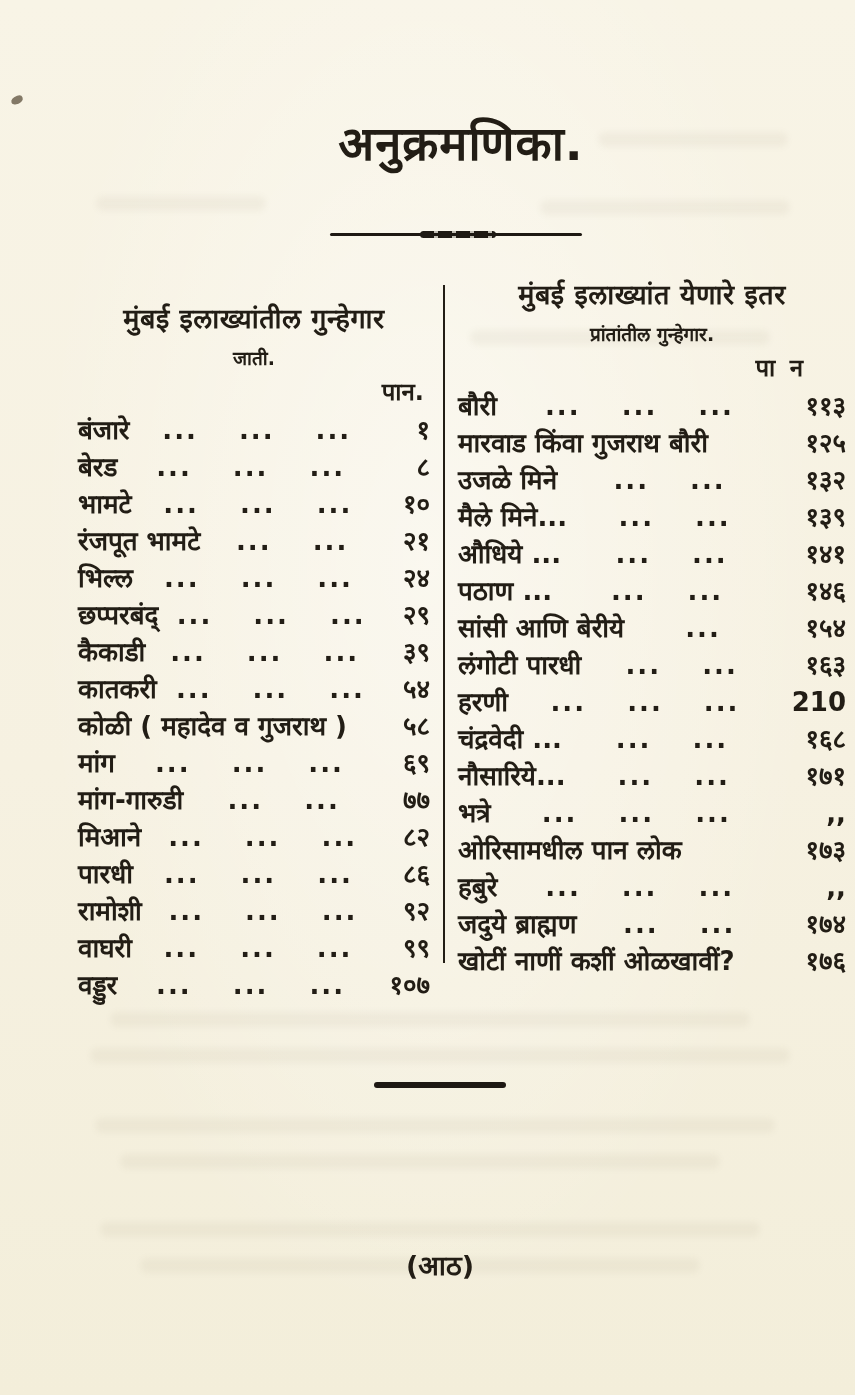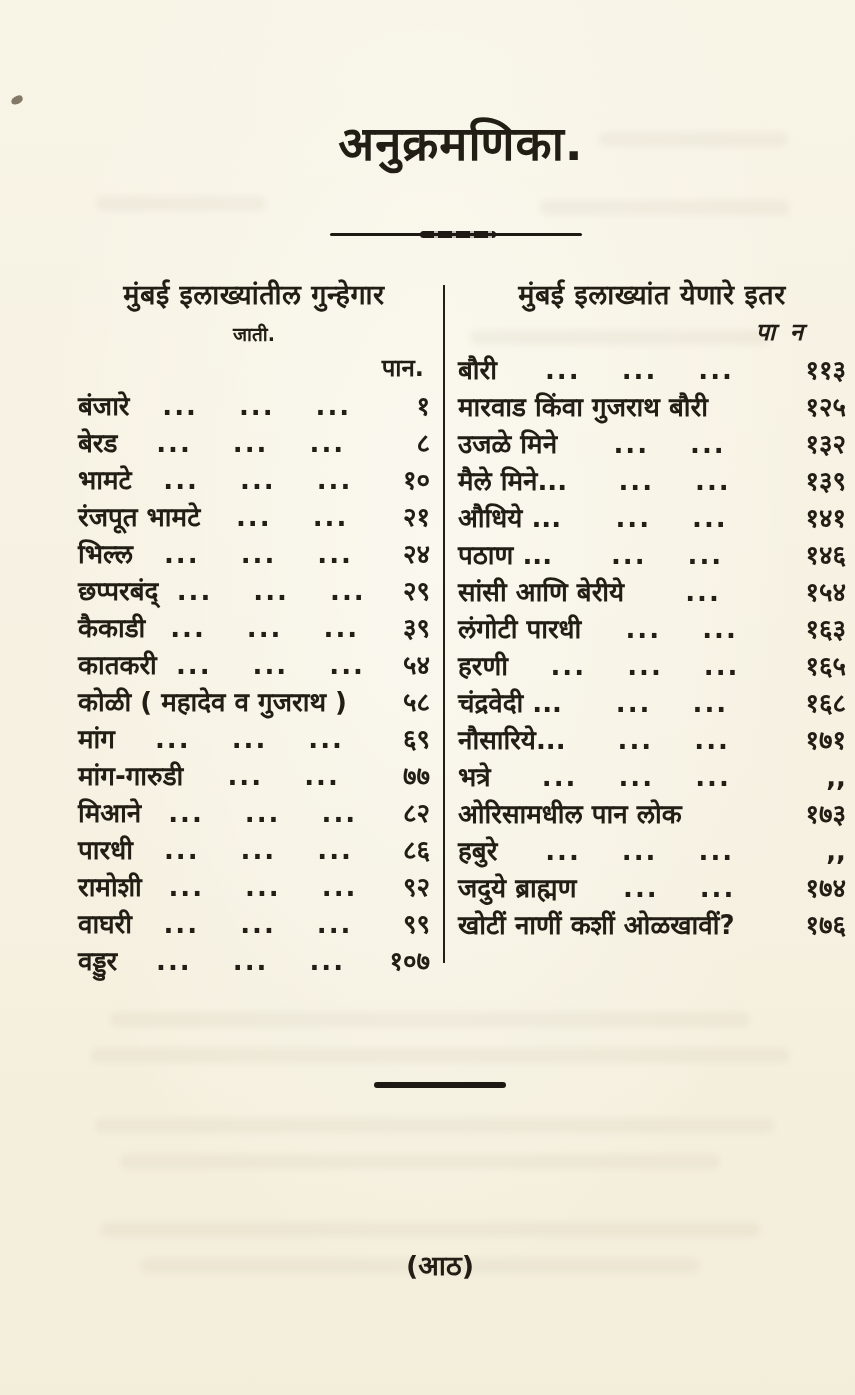--- a/index.html
+++ b/index.html
@@ -22,30 +22,30 @@
     margin:0;text-align:center;
     font-size:47px;font-weight:700;letter-spacing:1px;
   }
   .ornament{position:absolute;top:229px;left:330px;width:252px;height:10px;}
   .ornament::before{content:"";position:absolute;top:4px;left:0;right:0;height:3px;background:#1e1913;border-radius:2px;}
   .ornament::after{content:"";position:absolute;top:2px;left:90px;width:76px;height:7px;border-radius:4px;
     background:repeating-linear-gradient(90deg,#1e1913 0 14px,rgba(30,25,19,.25) 14px 18px);}
 
   .columns{position:absolute;top:281px;left:78px;width:768px;display:flex;}
   .col{font-weight:700;}
-  .col.left{width:352px;}
+  .col.left{width:352px;margin-top:24px;}
   .col.right{flex:1;min-width:0;}
   .divider{width:2px;background:#221d15;margin:4px 13px 0 13px;height:678px;}
 
   .hdr{line-height:1.0;}
   .hdr .h1{font-size:27px;text-align:center;letter-spacing:.5px;}
   .hdr .h2{font-size:19px;text-align:center;margin-top:17px;}
   .hdr .pan{font-size:24px;text-align:right;margin-top:12px;height:26px;}
   .col.left  .hdr .pan{padding-right:6px;}
-  .col.right .hdr .pan{padding-right:40px;letter-spacing:3px;font-style:italic;}
+  .col.right .hdr .pan{padding-right:40px;letter-spacing:3px;}
 
   .rows{margin-top:6px;}
   .row{display:flex;align-items:baseline;height:37px;line-height:37px;font-size:26px;white-space:nowrap;justify-content:center;}
   .row .lbl{flex:0 0 auto;}
   .row .dots{flex:1 1 auto;text-align:center;word-spacing:30px;letter-spacing:2px;overflow:hidden;min-width:0;}
   .row .pg{flex:0 0 auto;text-align:right;min-width:46px;}
   .col.right .row .pg{min-width:64px;}
 
   .footer-rule{position:absolute;top:1082px;left:374px;width:132px;height:6px;background:#1e1913;border-radius:3px;}
   .folio{position:absolute;top:1246px;left:340px;width:200px;text-align:center;font-size:27px;font-weight:700;}
@@ -161,20 +161,21 @@
             <span class="pg">१०७</span>
           </div>
       </div>
     </div>
 
     <div class="divider"></div>
 
     <div class="col right">
       <div class="hdr">
         <div class="h1">मुंबई इलाख्यांत येणारे इतर</div>
+        <div class="h2">प्रांतांतील गुन्हेगार.</div>
         <div class="pan">पा न</div>
       </div>
       <div class="rows">
         <div class="row">
             <span class="lbl">बौरी</span>
             <span class="dots">... ... ...</span>
             <span class="pg">११३</span>
           </div>
         <div class="row">
             <span class="lbl">मारवाड किंवा गुजराथ बौरी</span>
@@ -207,21 +208,21 @@
             <span class="pg">१५४</span>
           </div>
         <div class="row">
             <span class="lbl">लंगोटी पारधी</span>
             <span class="dots">... ...</span>
             <span class="pg">१६३</span>
           </div>
         <div class="row">
             <span class="lbl">हरणी</span>
             <span class="dots">... ... ...</span>
-            <span class="pg">१६५</span>
+            <span class="pg">210</span>
           </div>
         <div class="row">
             <span class="lbl">चंद्रवेदी ...</span>
             <span class="dots">... ...</span>
             <span class="pg">१६८</span>
           </div>
         <div class="row">
             <span class="lbl">नौसारिये...</span>
             <span class="dots">... ...</span>
             <span class="pg">१७१</span>

